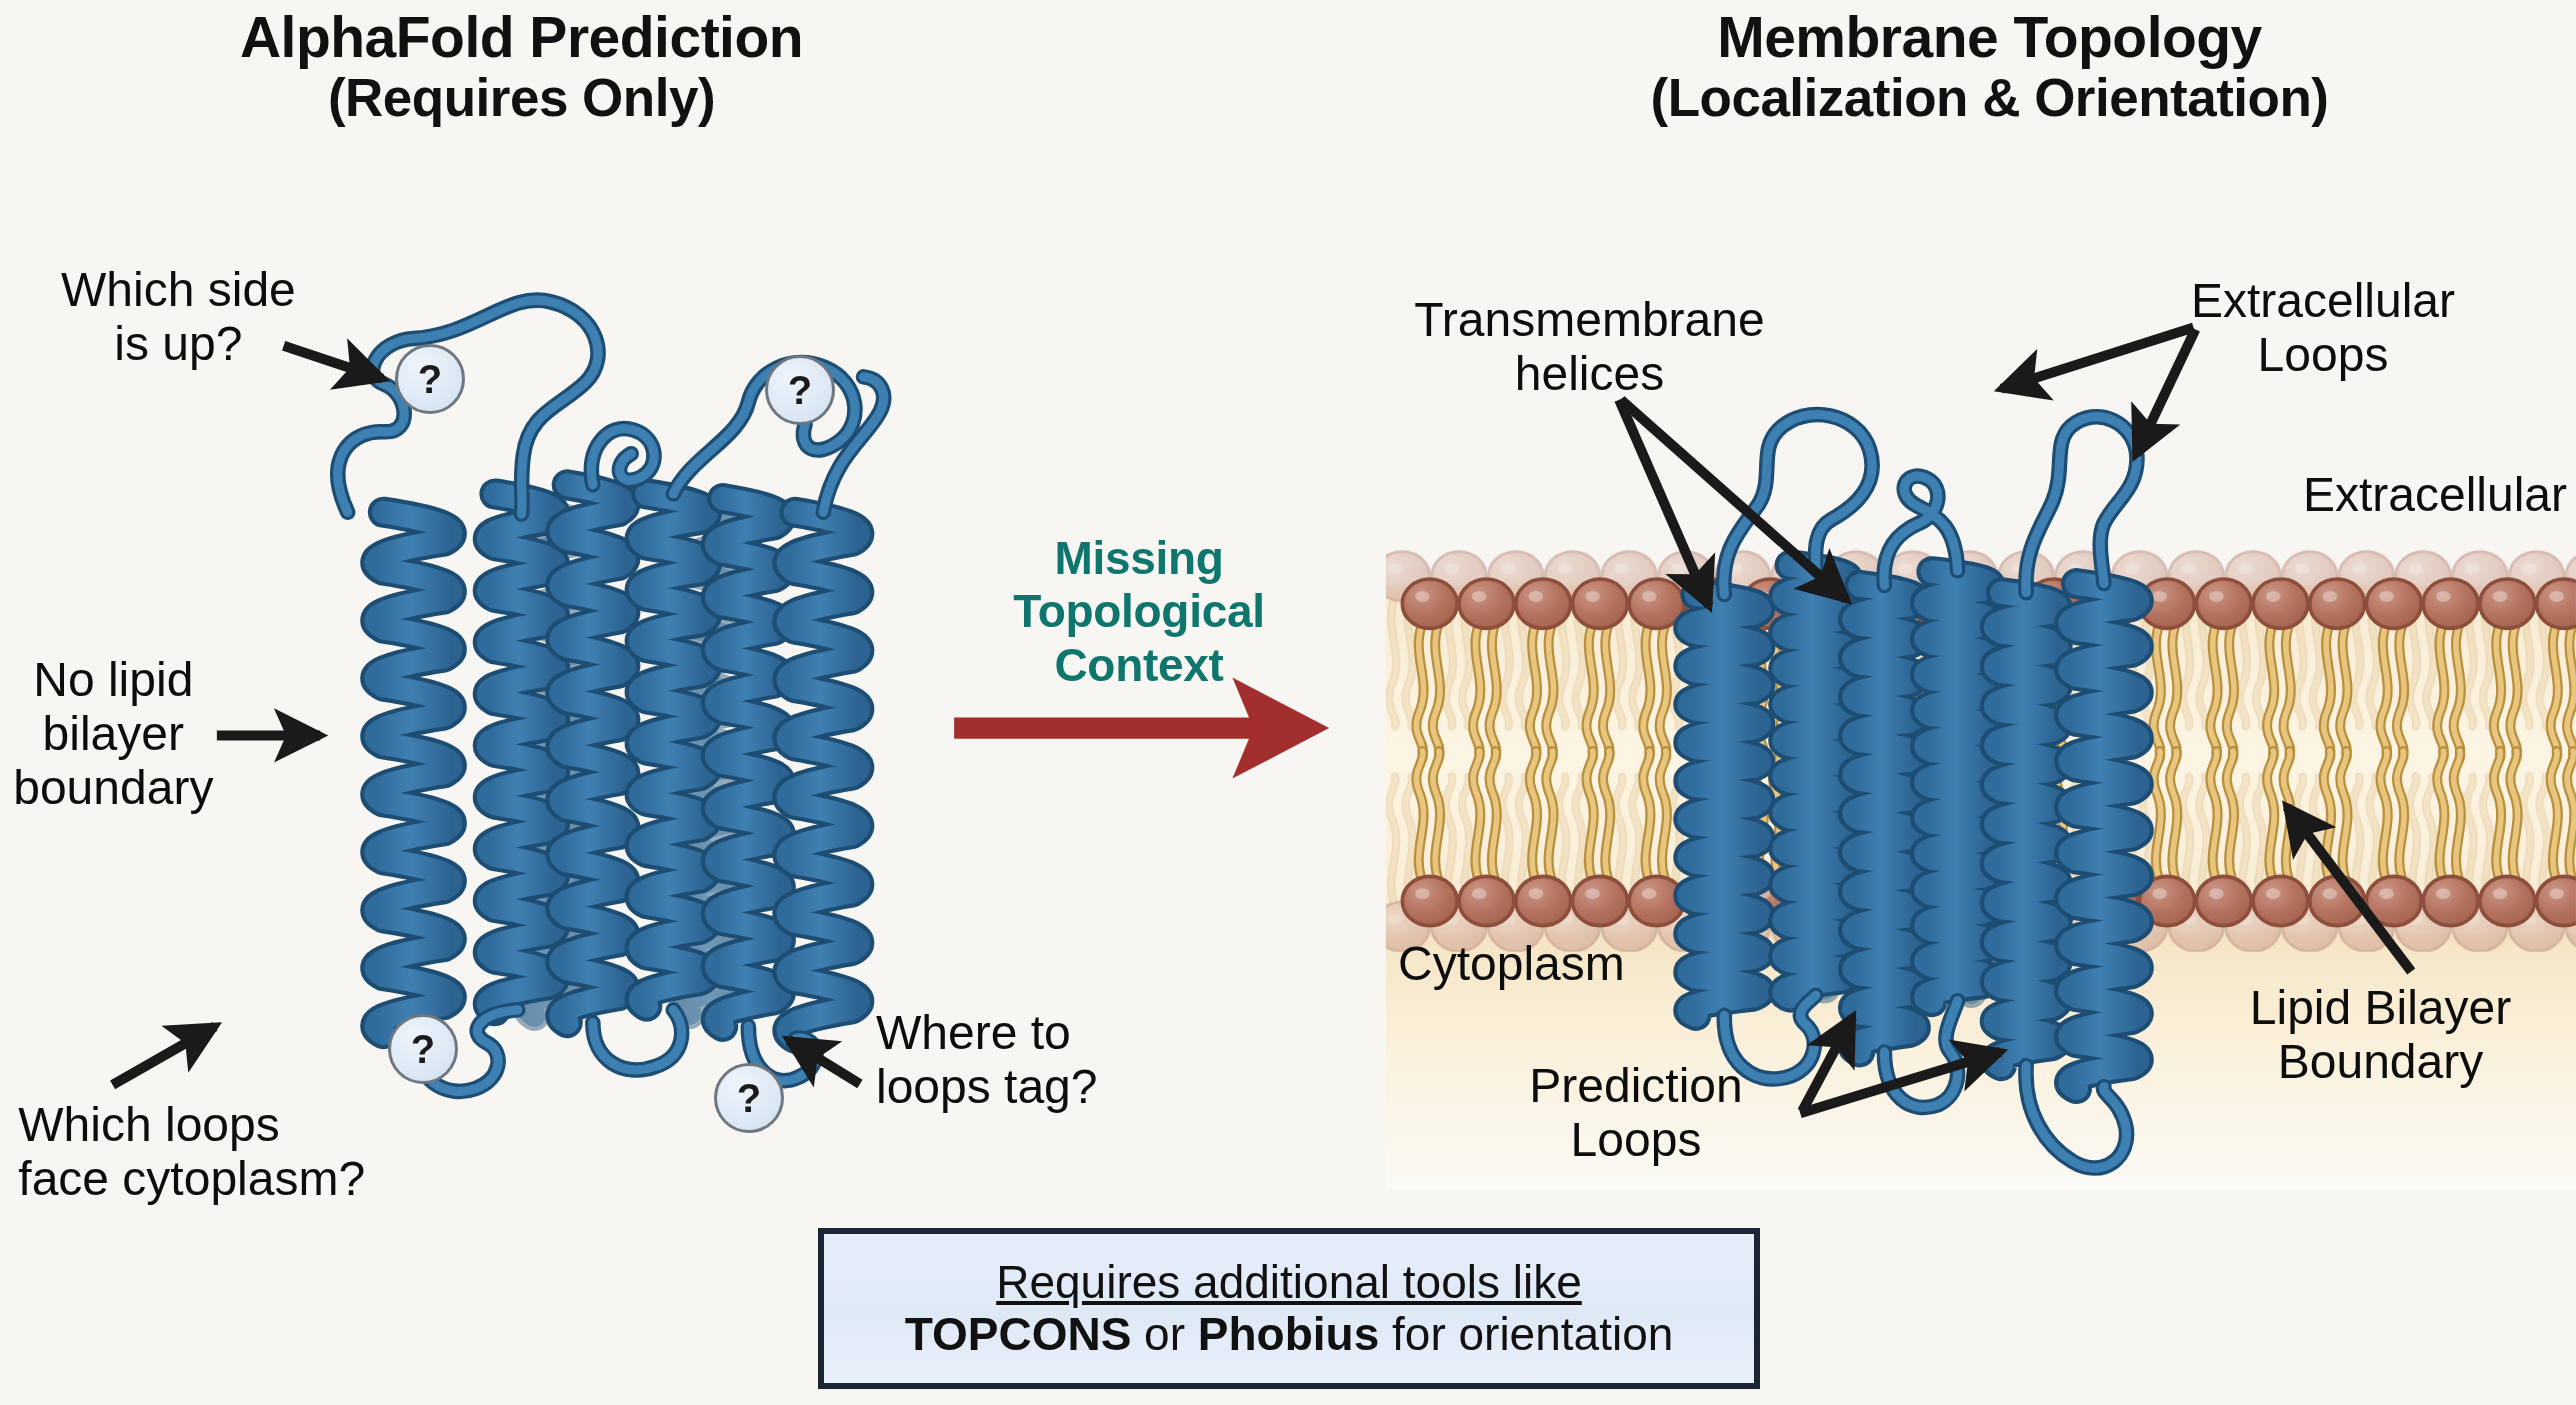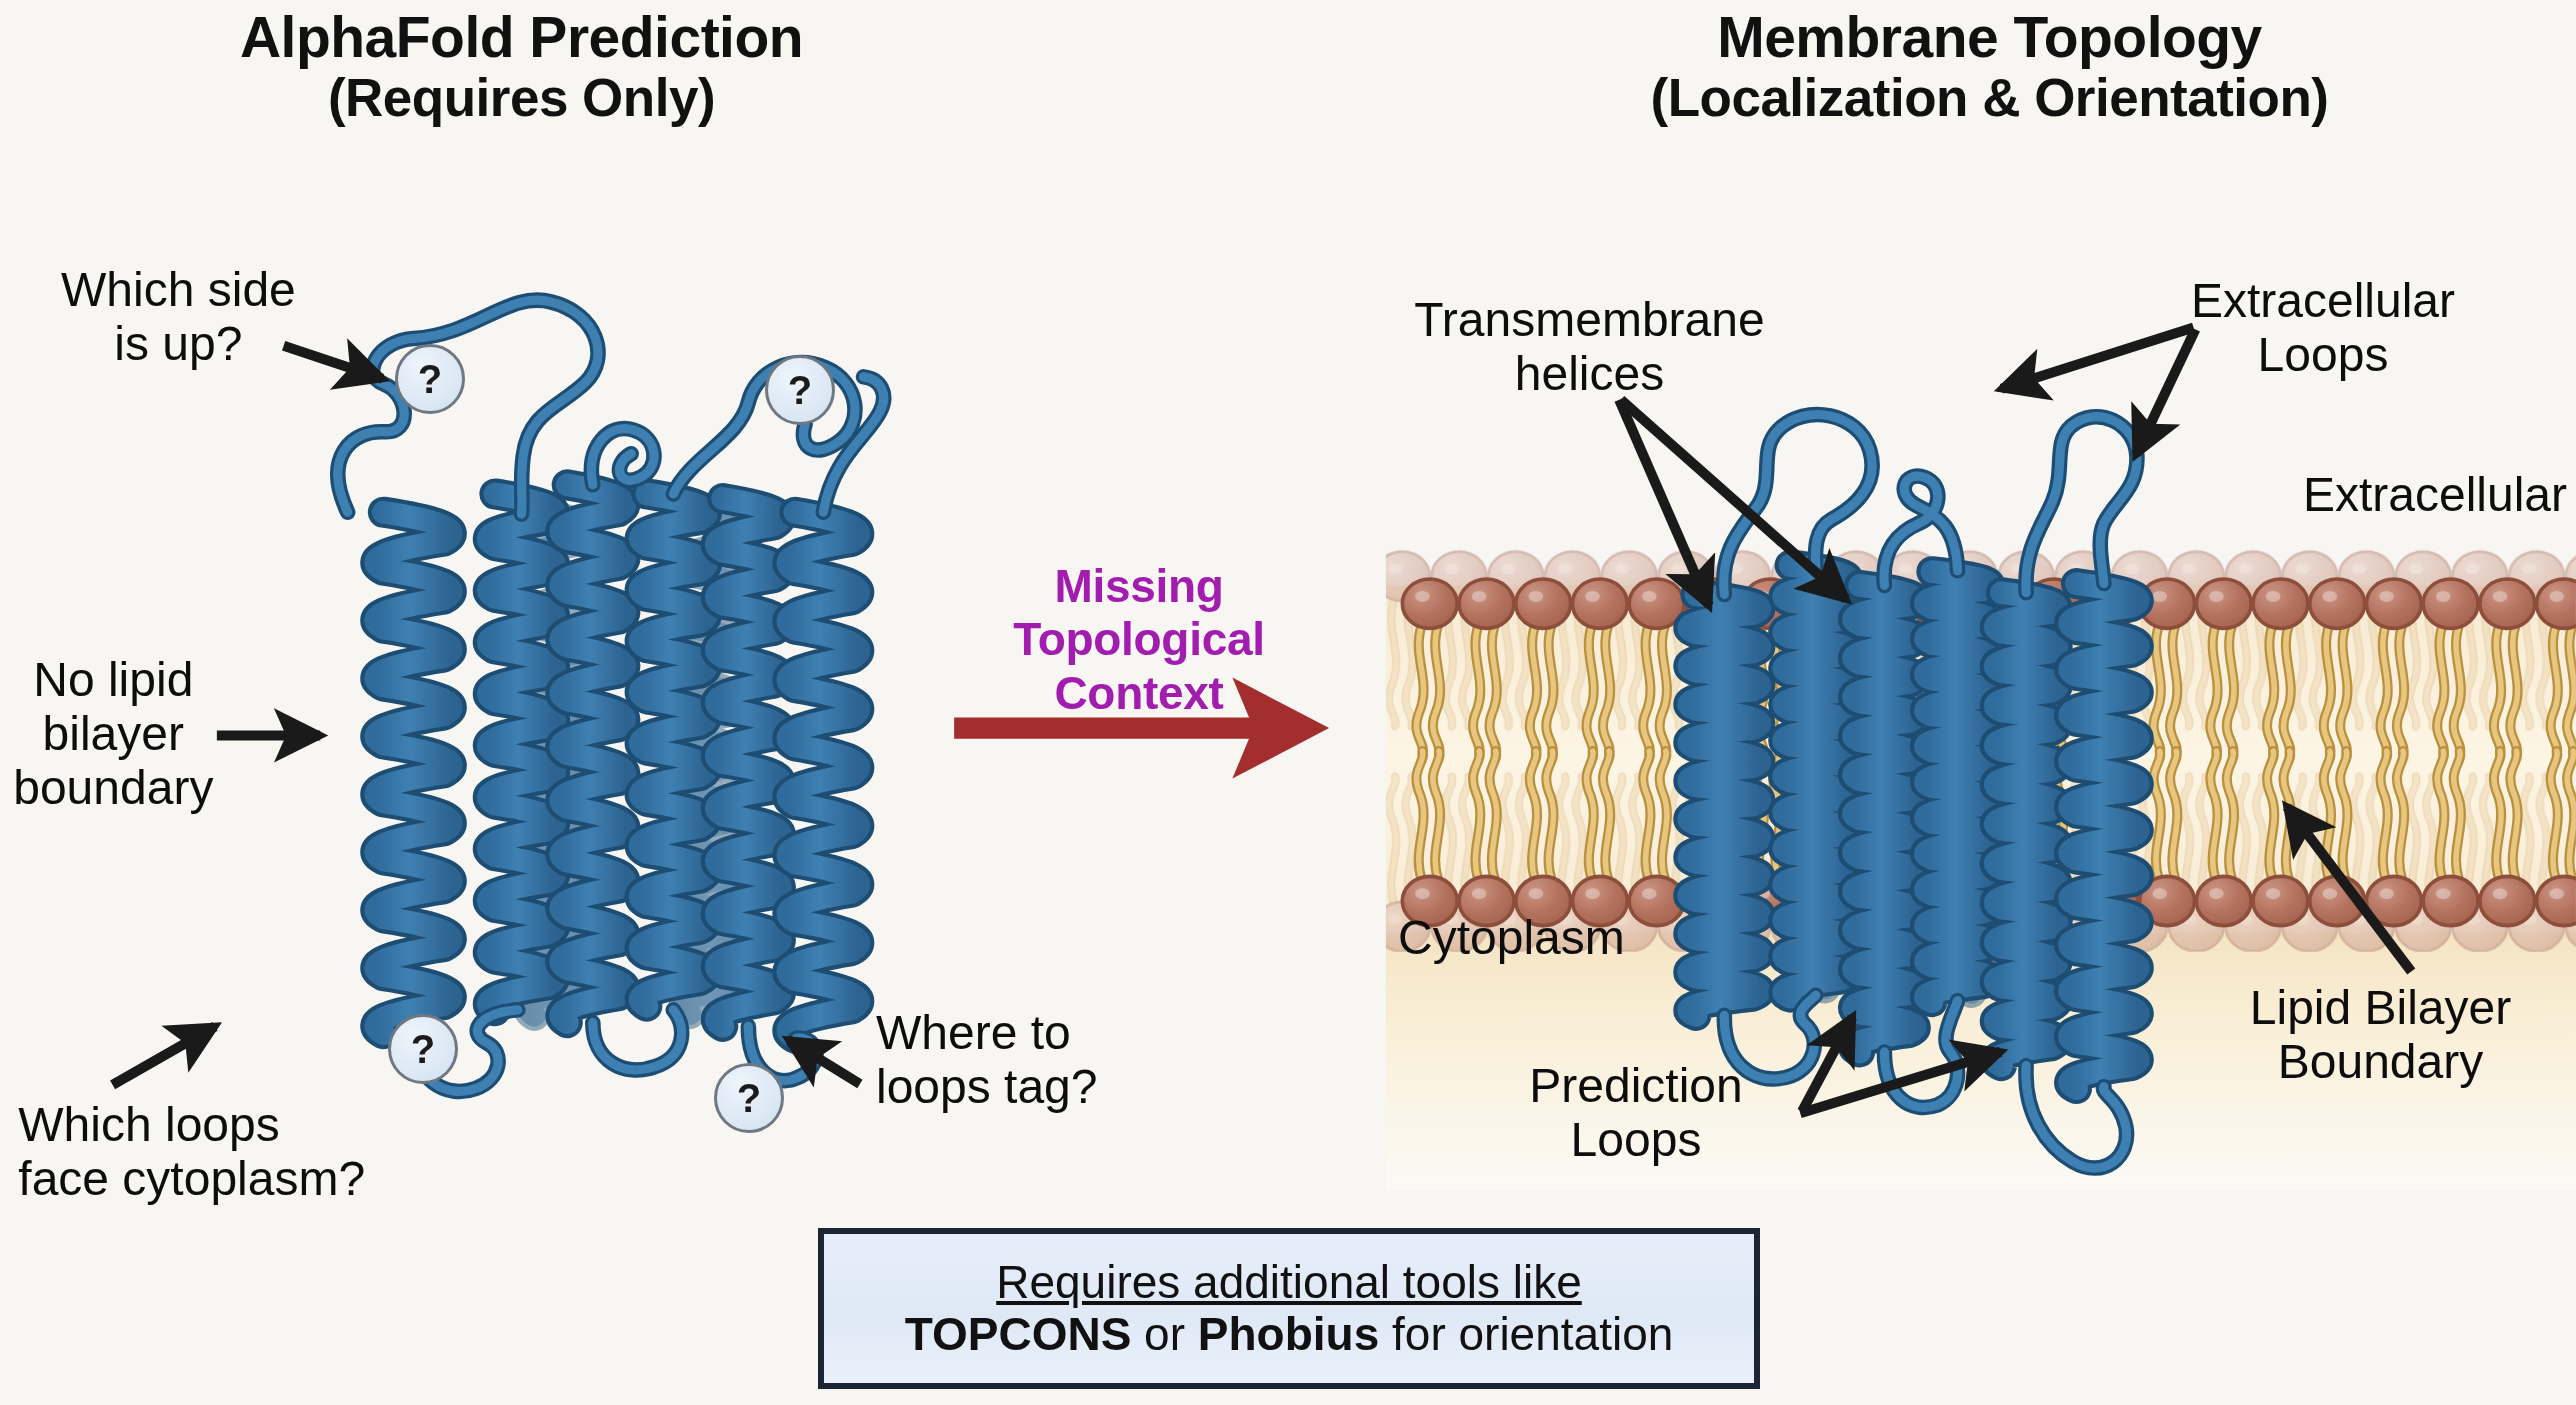--- a/index.html
+++ b/index.html
@@ -19,21 +19,21 @@
   }
   .ttl .l1{display:block;font-size:57px;}
   .ttl .l2{display:block;font-size:53px;font-weight:bold;}
 
   .lbl{position:absolute;font-size:48px;line-height:1.12;color:#0d0d0d;}
   .lbl.c{text-align:center;}
   .lbl.r{text-align:right;}
 
   .arrowlbl{
     position:absolute;text-align:center;font-weight:bold;
-    font-size:46px;line-height:1.16;color:#a21caf;letter-spacing:-0.3px;margin-top:28px;
+    font-size:46px;line-height:1.16;color:#0f766e;letter-spacing:-0.3px;
   }
 
   .qbadge{
     position:absolute;border-radius:50%;
     background:radial-gradient(circle at 36% 30%, #eef4fb 0%, #dce8f4 62%, #cedff0 100%);
     border:3.7px solid #6f7781;
     display:flex;align-items:center;justify-content:center;
     font-weight:bold;color:#1b1b1b;
     box-sizing:border-box;
   }
@@ -774,21 +774,21 @@
 
   <div class="lbl c" style="left:2131px;top:274px;width:384px;">
     <span>Extracellular</span><br>
     <span>Loops</span>
   </div>
 
   <div class="lbl r" style="left:2058px;top:468px;width:509px;">
     <span>Extracellular</span>
   </div>
 
-  <div class="lbl" style="left:1398px;top:911px;width:384px;">
+  <div class="lbl" style="left:1398px;top:937px;width:384px;">
     <span>Cytoplasm</span>
   </div>
 
   <div class="lbl c" style="left:1444px;top:1059px;width:384px;">
     <span>Prediction</span><br>
     <span>Loops</span>
   </div>
 
   <div class="lbl c" style="left:2194px;top:981px;width:373px;">
     <span>Lipid Bilayer</span><br>

